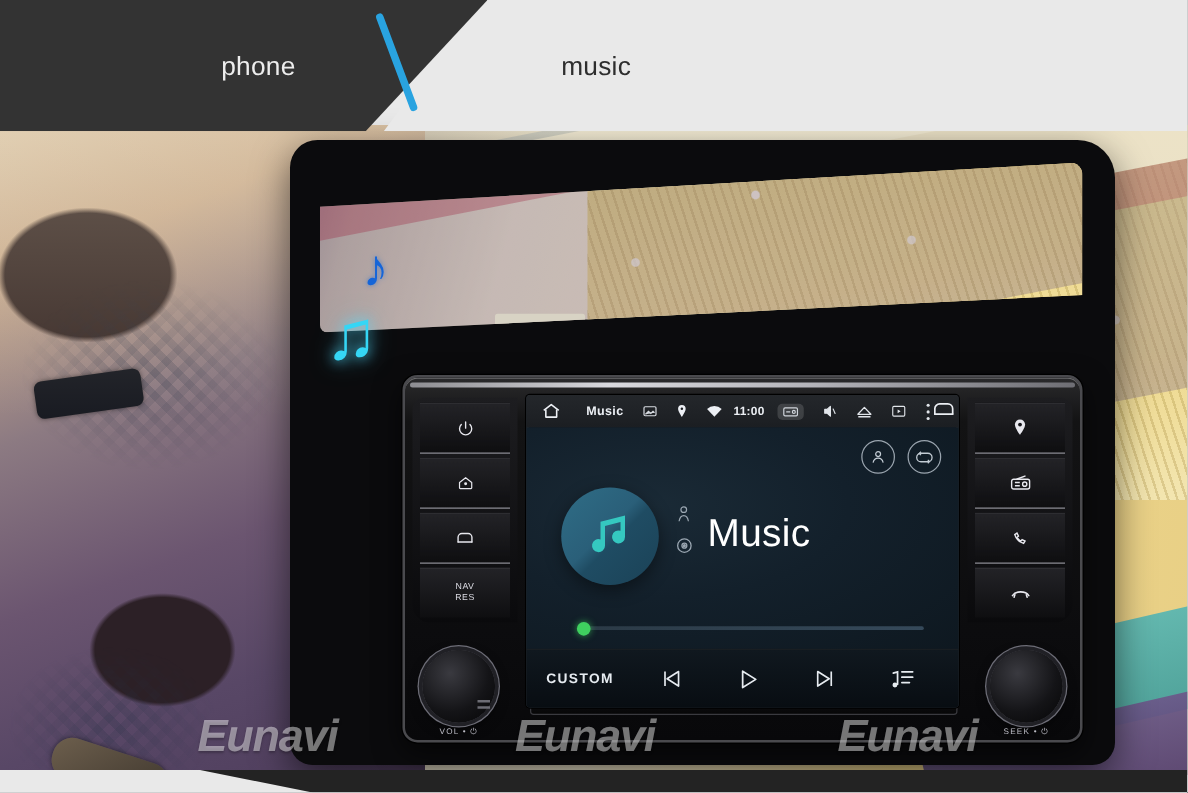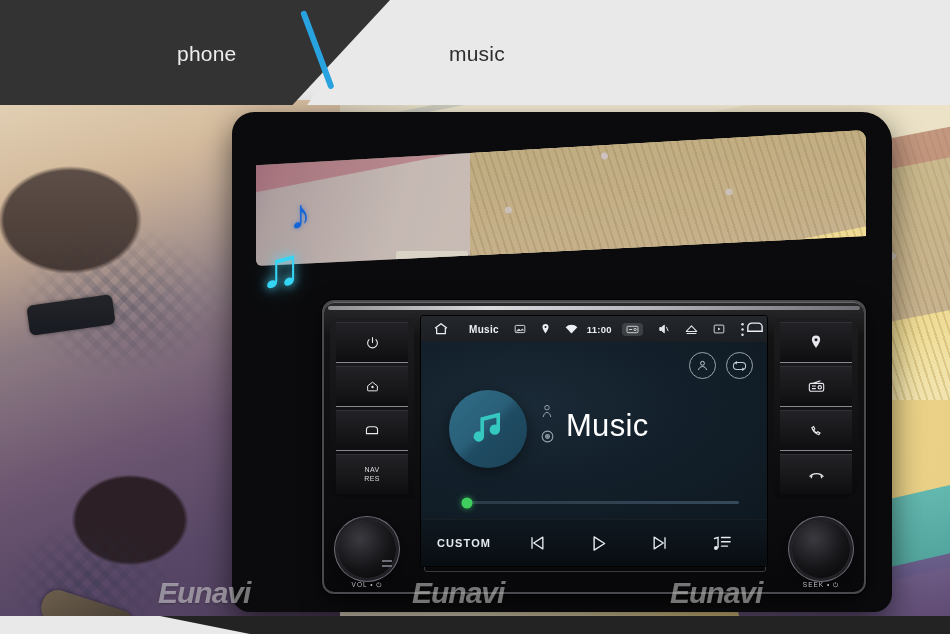--- a/index.html
+++ b/index.html
@@ -237,21 +237,21 @@
   
   .footer{position:absolute;left:0;bottom:0;width:950px;height:18px;z-index:40;}
   .ftr-light{position:absolute;left:0;bottom:0;width:250px;height:18px;background:#e9e9e9;}
   .ftr-dark{
     position:absolute;left:0;bottom:0;width:950px;height:18px;background:#232323;
     clip-path:polygon(160px 0,100% 0,100% 100%,250px 100%);
   }
 
   
   .wm{
-    position:absolute;font-size:30px;font-style:italic;font-weight:bold;
+    position:absolute;font-size:36px;font-style:italic;font-weight:bold;
     color:rgba(255,255,255,.45);letter-spacing:-1px;
     text-shadow:0 1px 2px rgba(0,0,0,.25);
     z-index:30;pointer-events:none;user-select:none;
   }
   .wm1{left:158px;bottom:24px;}
   .wm2{left:412px;bottom:24px;}
   .wm3{left:670px;bottom:24px;}
 </style>
 </head>
 <body>

